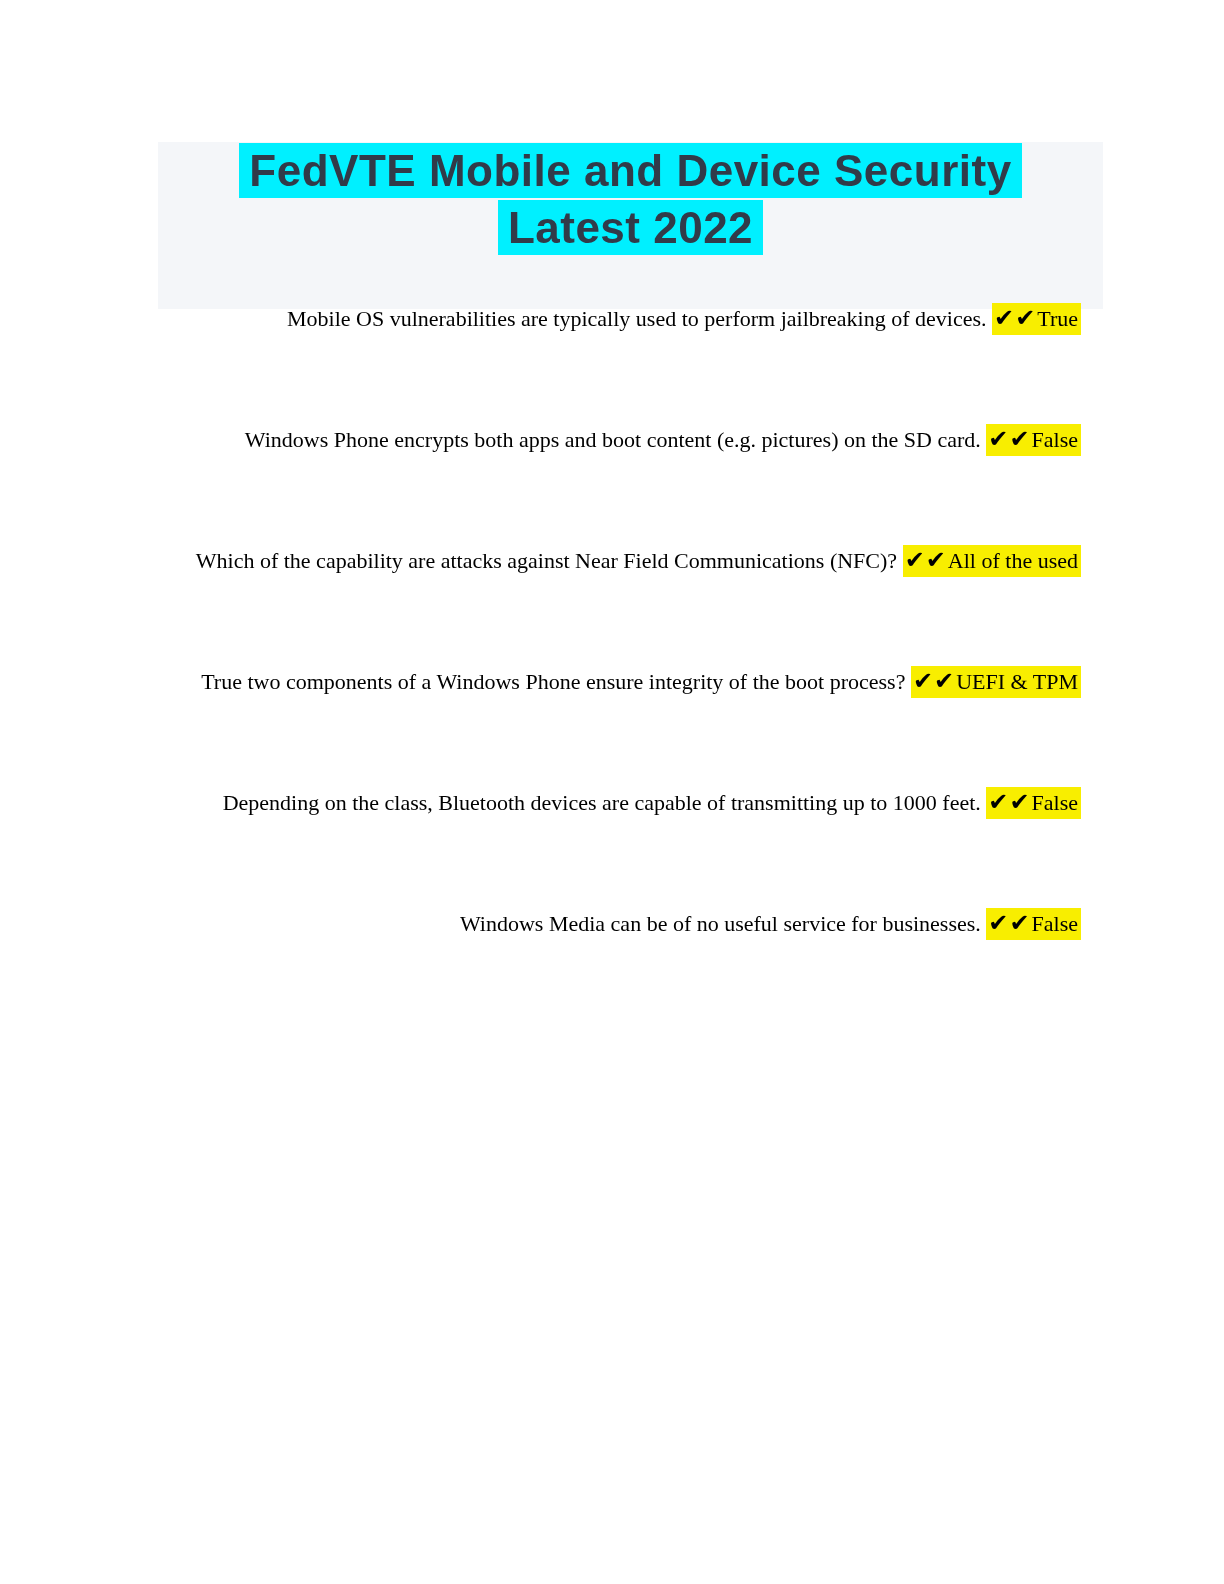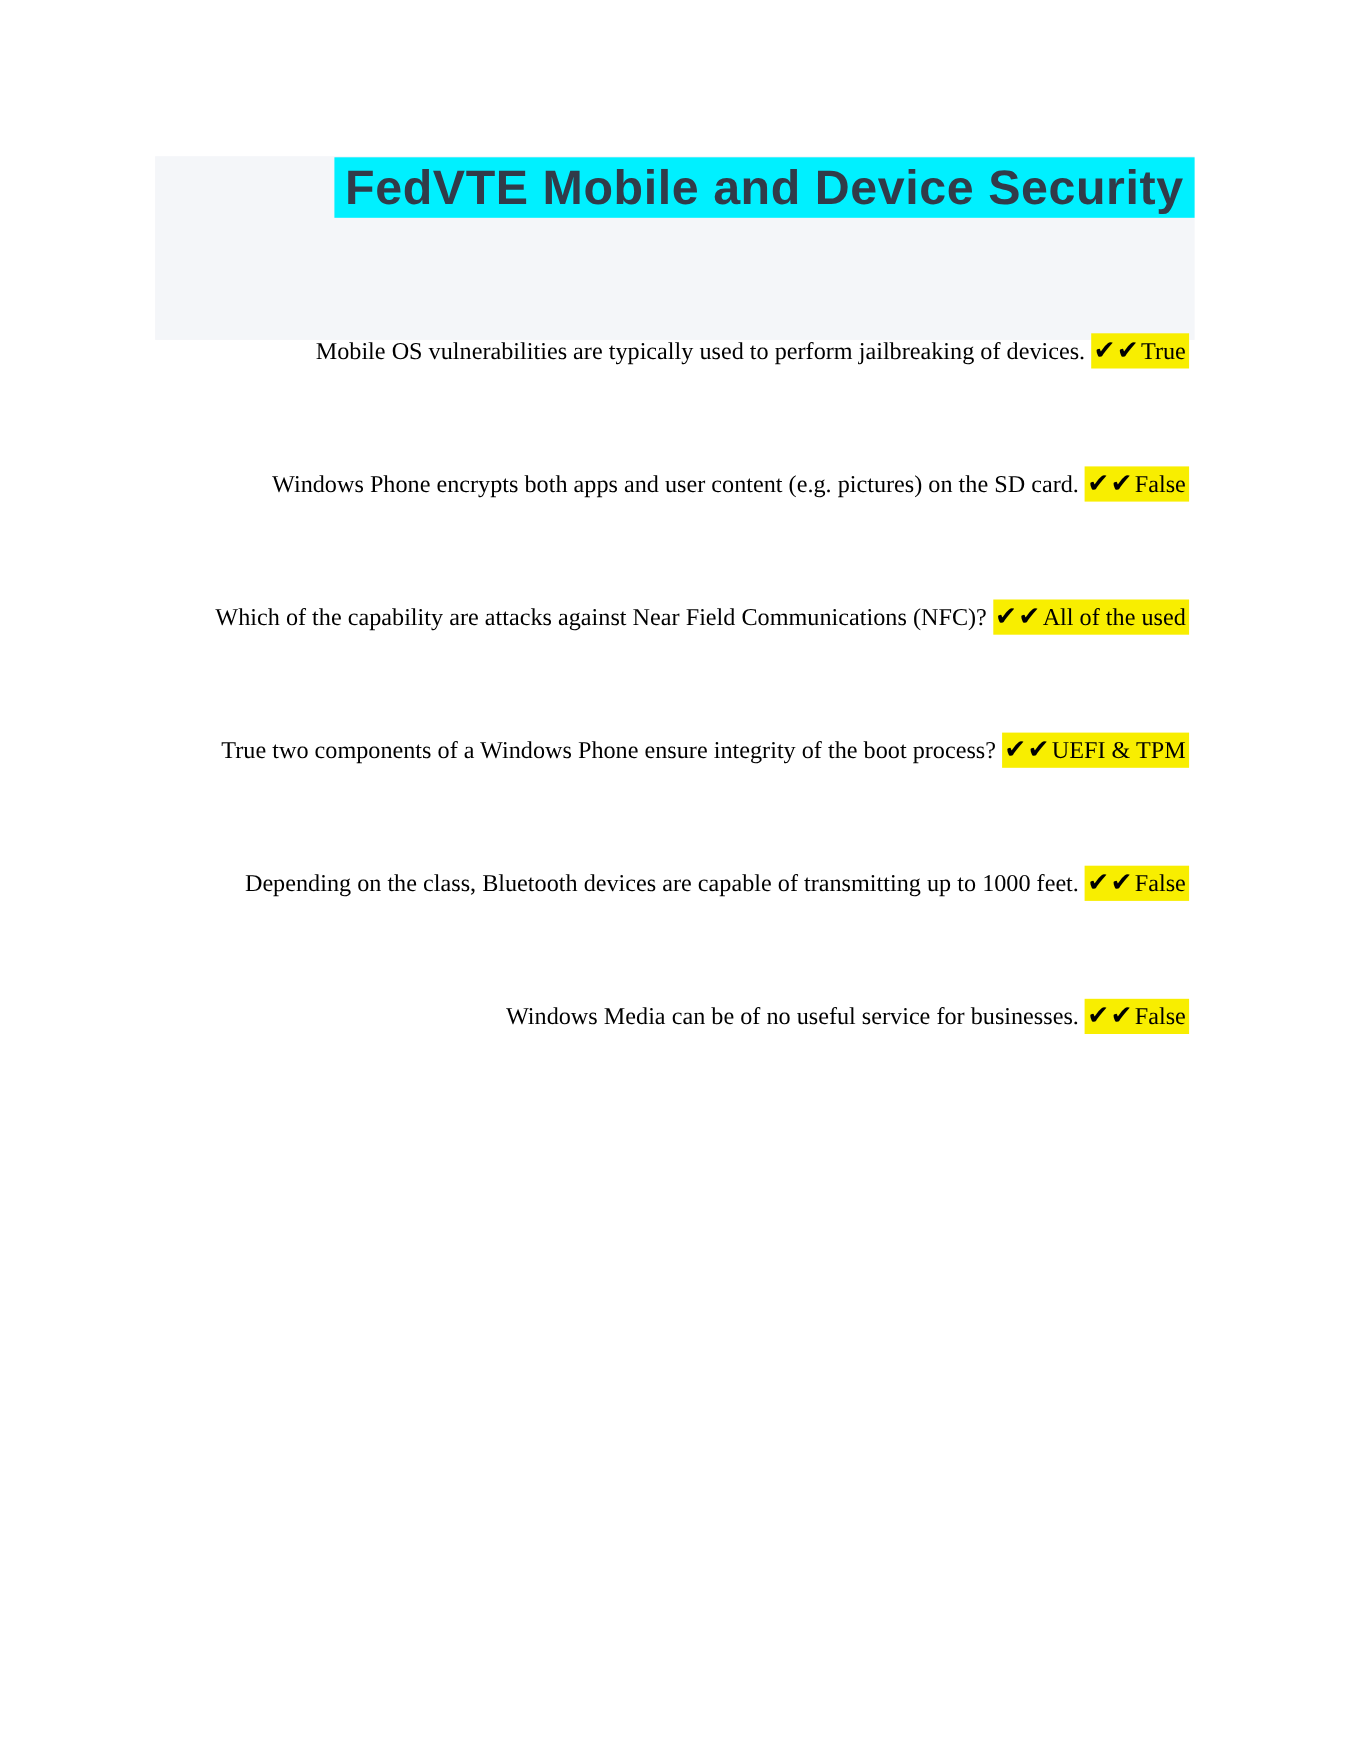--- a/index.html
+++ b/index.html
@@ -9,26 +9,26 @@
   }
   .page {
     position: relative;
     width: 1224px;
     height: 1584px;
     background: #ffffff;
     overflow: hidden;
   }
   .title-block {
     position: absolute;
-    left: 141px;
+    left: 158px;
     top: 142px;
     width: 945px;
     height: 167px;
     background: var(--title-block-bg, #f4f6f9);
-    text-align: right;
+    text-align: center;
   }
   .doc-title {
     margin: 0;
     font-family: "Liberation Sans", sans-serif;
     font-weight: 700;
     font-size: 44px;
     line-height: 57px;
     letter-spacing: 0.5px;
     color: var(--title-text, #313b49);
   }
@@ -65,27 +65,27 @@
     letter-spacing: 1px;
     padding-right: 1px;
   }
 </style>
 </head>
 <body>
 
 <div class="page">
 
   <header class="title-block">
-    <h1 class="doc-title"><span class="hl-cyan">FedVTE Mobile and Device Security</span><br></h1>
+    <h1 class="doc-title"><span class="hl-cyan">FedVTE Mobile and Device Security</span><br><span class="hl-cyan">Latest 2022</span></h1>
   </header>
 
   <main class="content">
     <p class="qa"><span class="q">Mobile OS vulnerabilities are typically used to perform jailbreaking of devices. </span><span class="hl-yellow"><span class="check">✔✔</span><span class="a">True</span></span></p>
 
-    <p class="qa"><span class="q">Windows Phone encrypts both apps and user content (e.g. pictures) on the SD card. </span><span class="hl-yellow"><span class="check">✔✔</span><span class="a">False</span></span></p>
+    <p class="qa"><span class="q">Windows Phone encrypts both apps and boot content (e.g. pictures) on the SD card. </span><span class="hl-yellow"><span class="check">✔✔</span><span class="a">False</span></span></p>
 
     <p class="qa"><span class="q">Which of the capability are attacks against Near Field Communications (NFC)? </span><span class="hl-yellow"><span class="check">✔✔</span><span class="a">All of the used</span></span></p>
 
     <p class="qa"><span class="q">True two components of a Windows Phone ensure integrity of the boot process? </span><span class="hl-yellow"><span class="check">✔✔</span><span class="a">UEFI &amp; TPM</span></span></p>
 
     <p class="qa"><span class="q">Depending on the class, Bluetooth devices are capable of transmitting up to 1000 feet. </span><span class="hl-yellow"><span class="check">✔✔</span><span class="a">False</span></span></p>
 
 
     <p class="qa"><span class="q">Windows Media can be of no useful service for businesses. </span><span class="hl-yellow"><span class="check">✔✔</span><span class="a">False</span></span></p>
 

